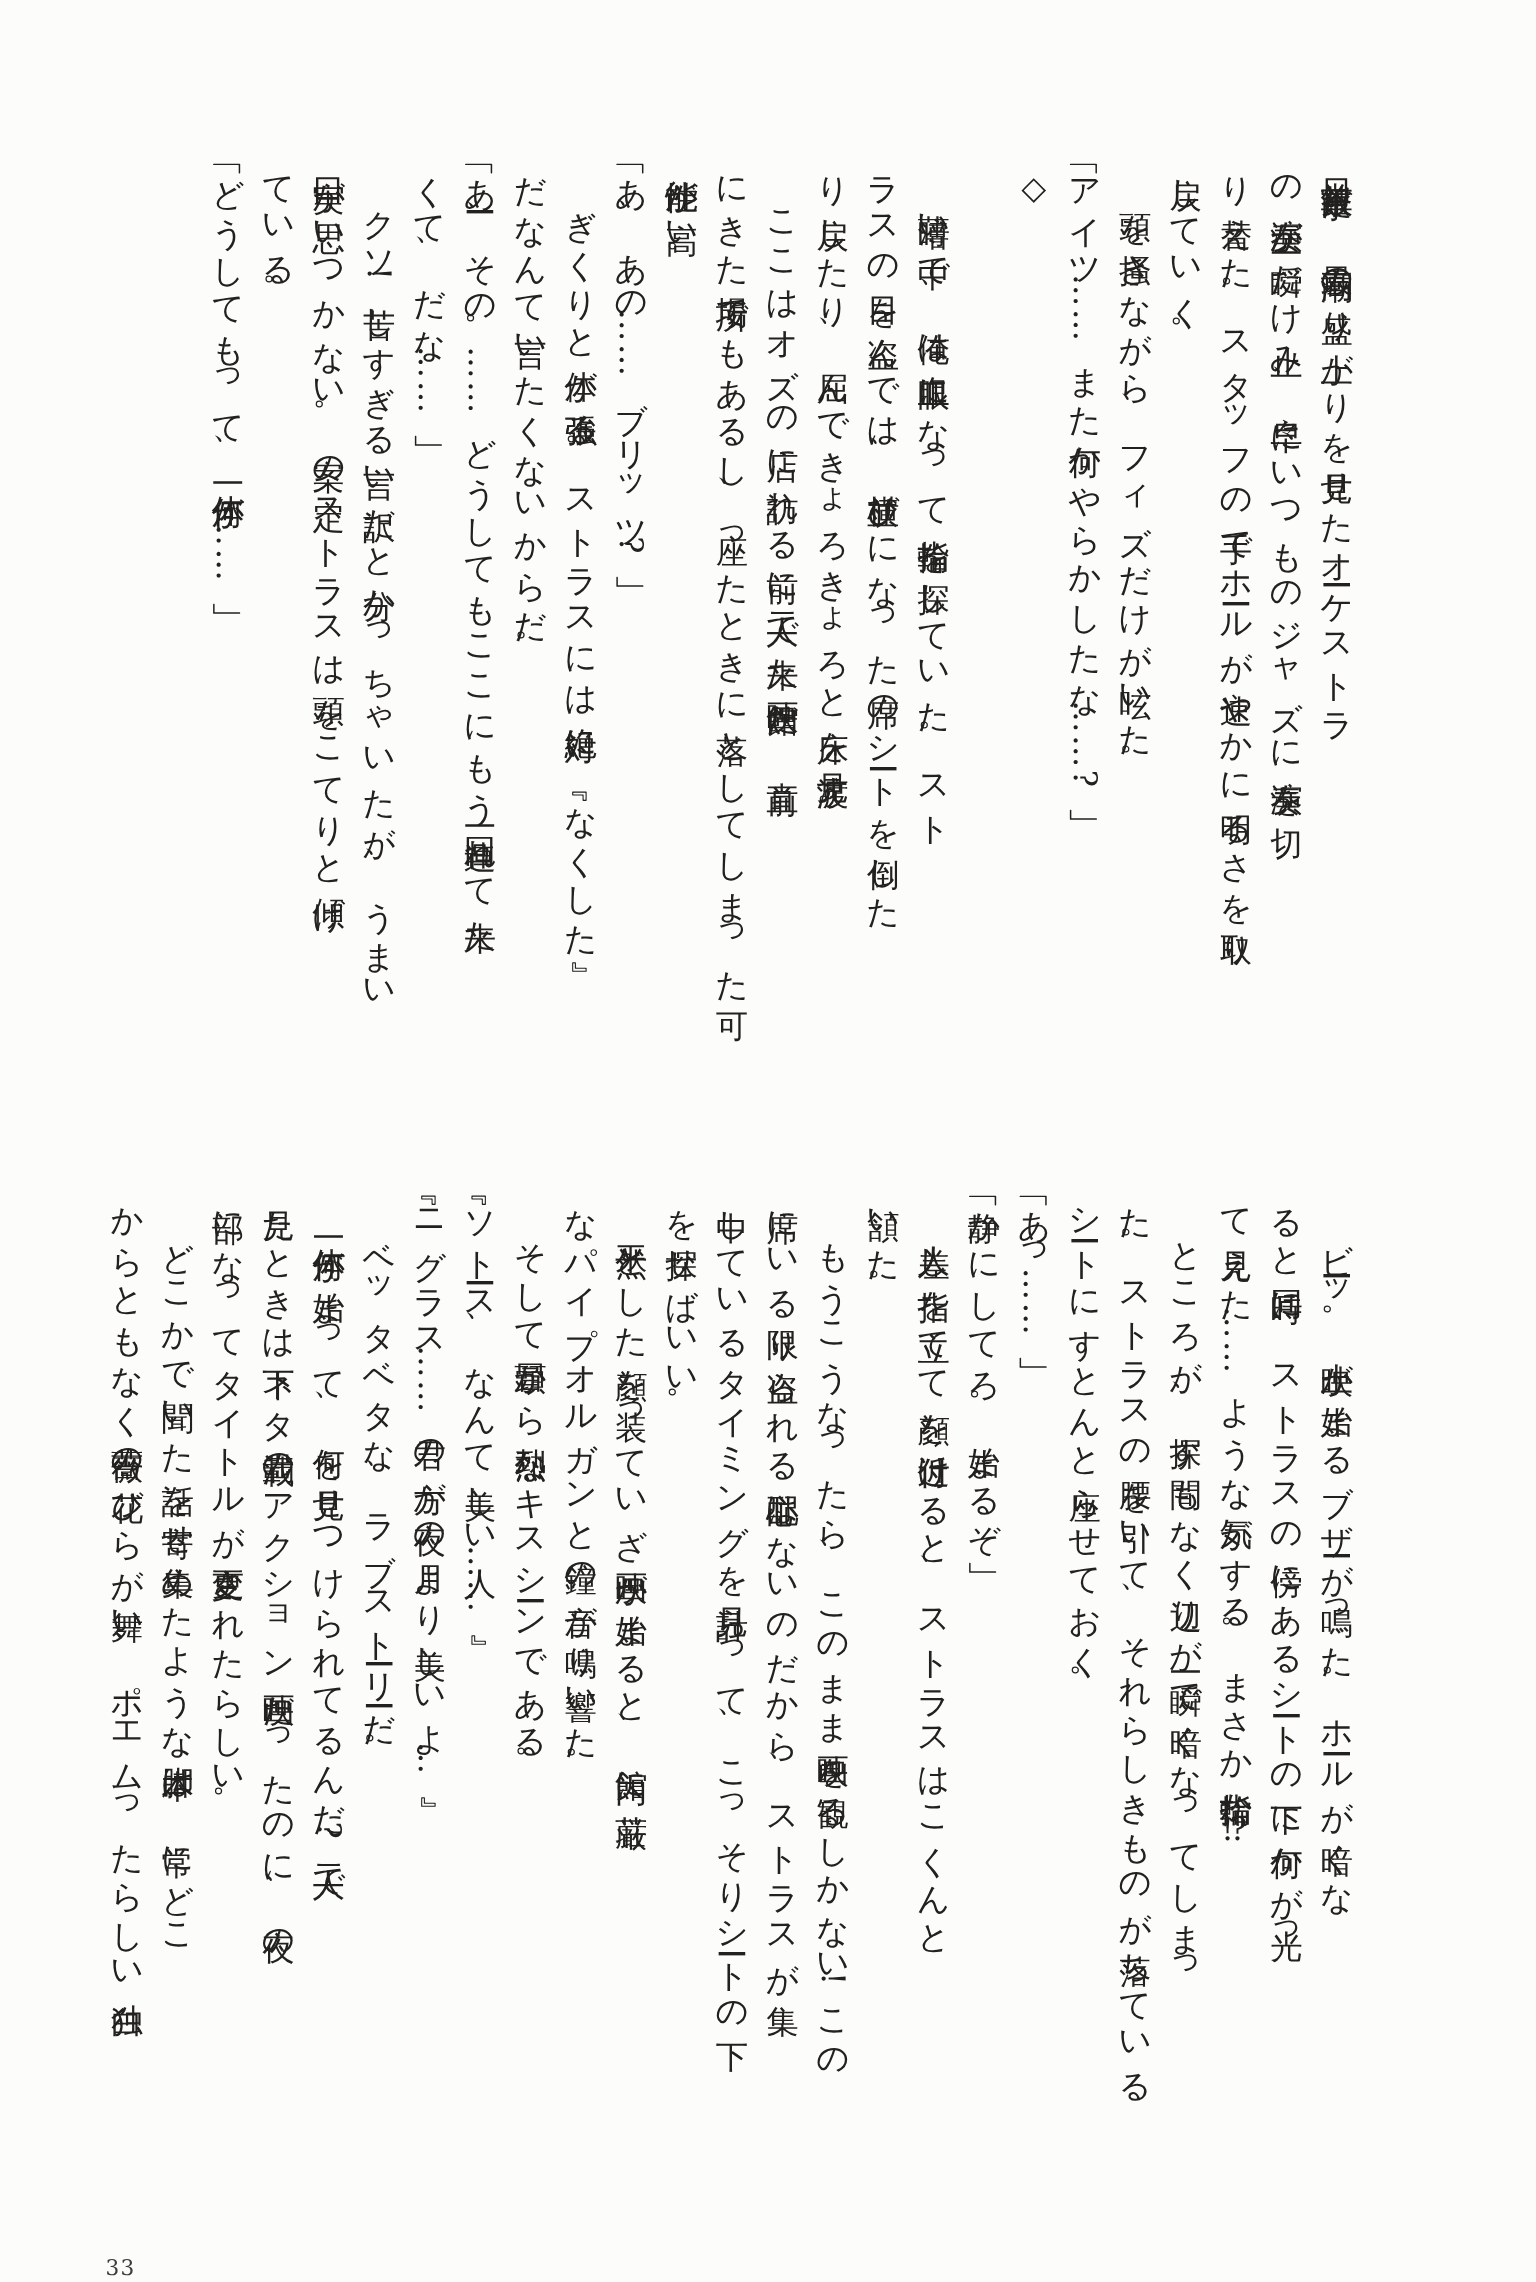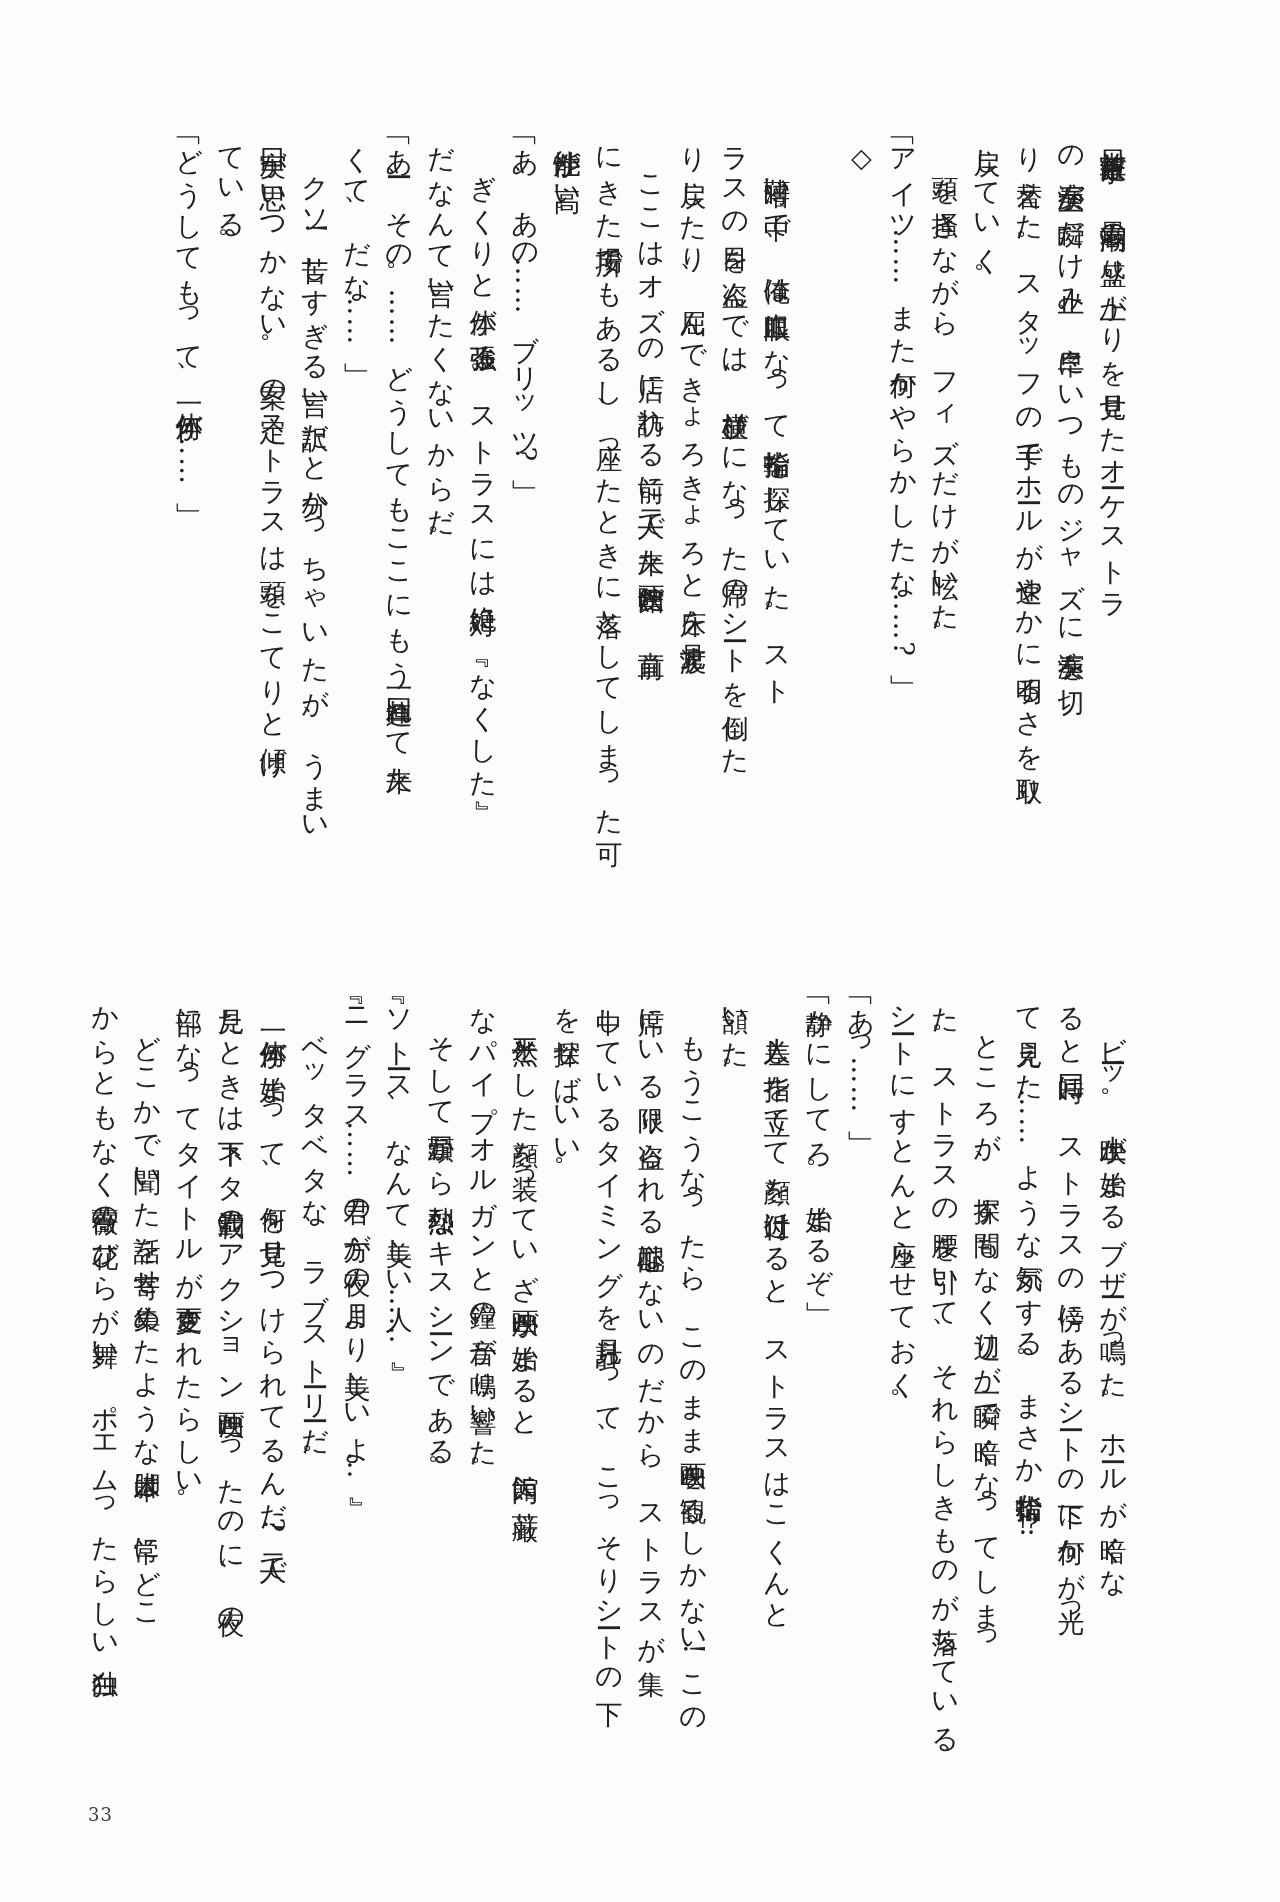--- a/index.html
+++ b/index.html
@@ -44,21 +44,21 @@
   .line.indent {
     text-indent: 29px;
   }
   .line.divider {
     text-indent: 14px;
     margin-left: 42px; 
   }
   .page-number {
     position: absolute;
     left: 88px;
-    top: 1804px;
+    top: 1880px;
     font-size: 18px;
     letter-spacing: 1px;
     color: #3c3c3a;
     font-family: "DejaVu Serif", "Liberation Serif", serif;
   }
 </style>
 </head>
 <body>
 
 <div class="page">

